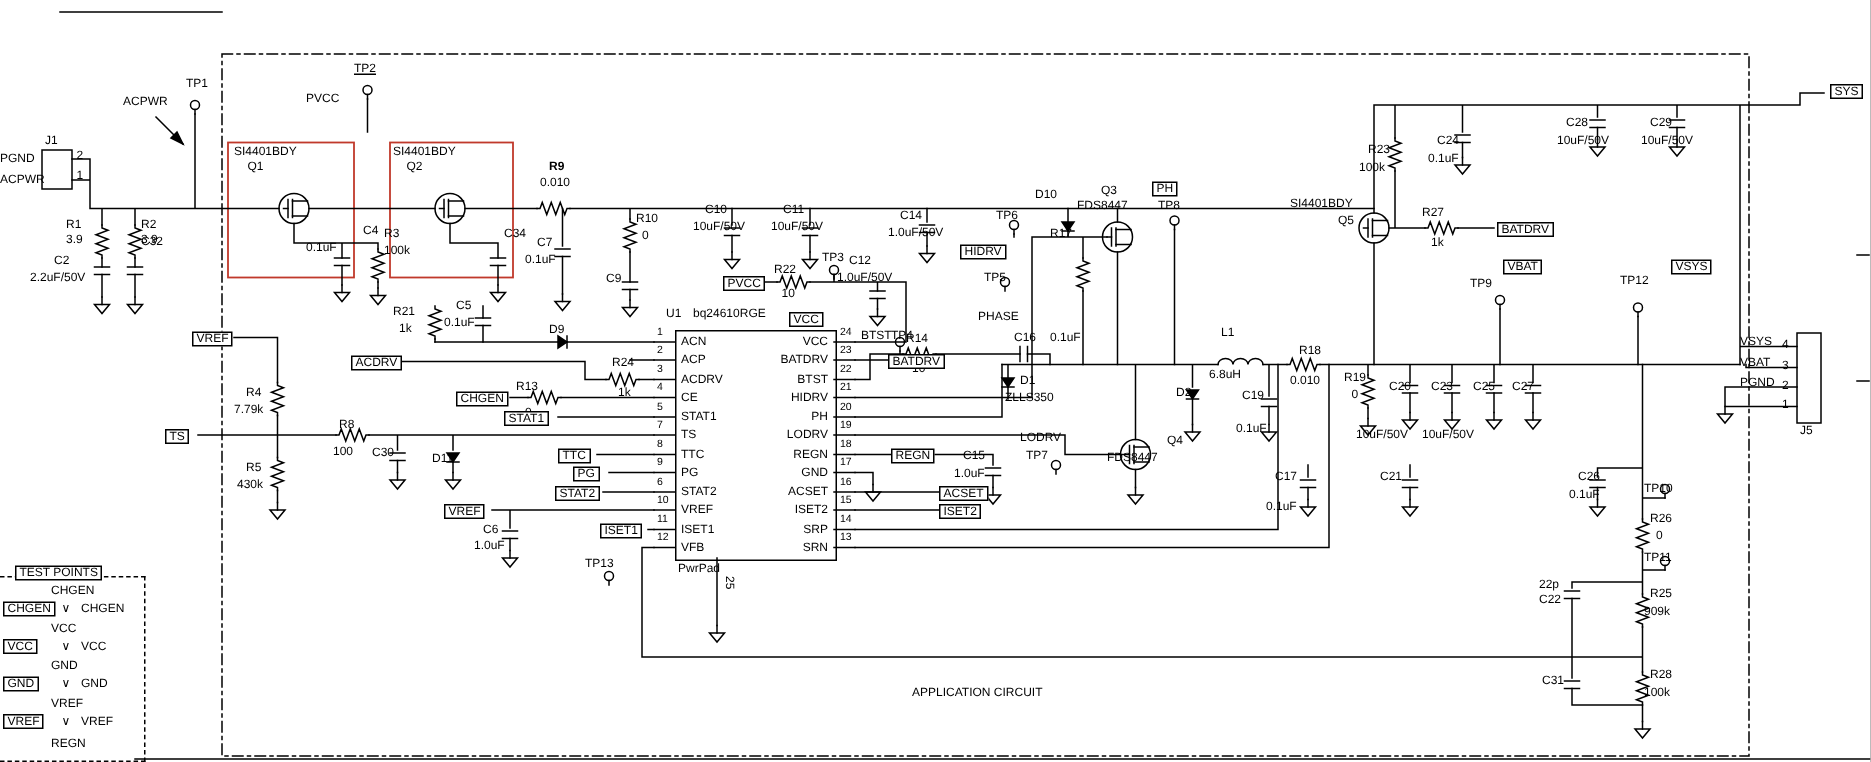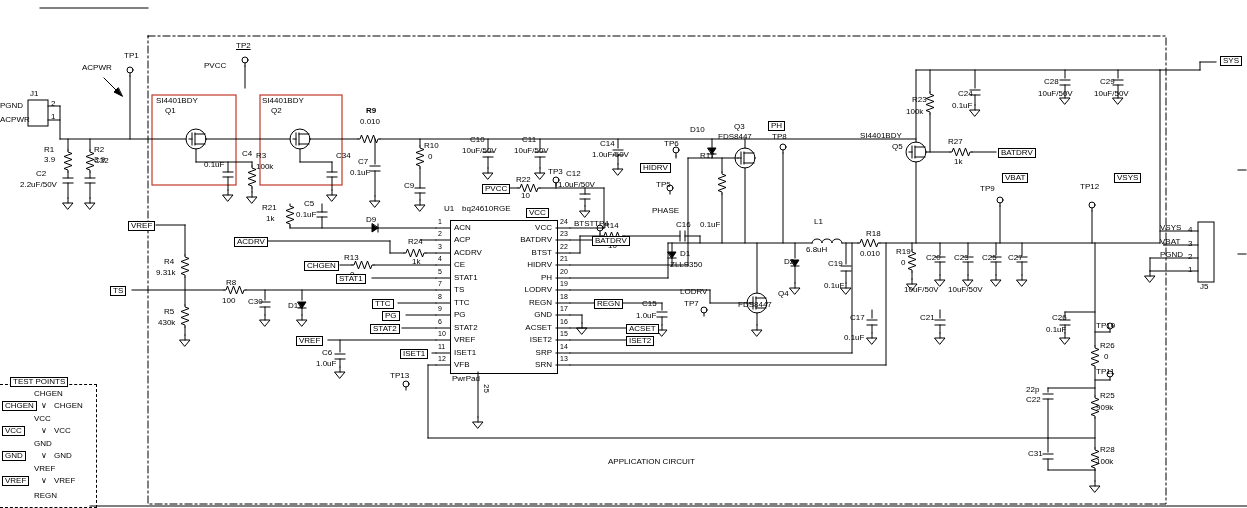--- a/index.html
+++ b/index.html
@@ -337,21 +337,21 @@
     <div class="lbl tag" style="left: 304px; top: 261px;">CHGEN</div>
     <div class="lbl" style="left: 344px; top: 254px;">R13</div>
     <div class="lbl" style="left: 350px; top: 271px;">0</div>
     <div class="lbl tag" style="left: 336px; top: 274px;">STAT1</div>
     <div class="lbl" style="left: 408px; top: 238px;">R24</div>
     <div class="lbl" style="left: 412px; top: 258px;">1k</div>
     <div class="lbl" style="left: 366px; top: 216px;">D9</div>
     <div class="lbl tag" style="left: 234px; top: 237px;">ACDRV</div>
     <div class="lbl tag" style="left: 128px; top: 221px;">VREF</div>
     <div class="lbl" style="left: 164px; top: 258px;">R4</div>
-    <div class="lbl" style="left: 156px; top: 269px;">9.31k</div>
+    <div class="lbl" style="left: 156px; top: 269px;">7.79k</div>
     <div class="lbl" style="left: 164px; top: 308px;">R5</div>
     <div class="lbl" style="left: 158px; top: 319px;">430k</div>
     <div class="lbl tag" style="left: 110px; top: 286px;">TS</div>
     <div class="lbl" style="left: 226px; top: 279px;">R8</div>
     <div class="lbl" style="left: 222px; top: 297px;">100</div>
     <div class="lbl" style="left: 248px; top: 298px;">C30</div>
     <div class="lbl" style="left: 288px; top: 302px;">D11</div>
     <div class="lbl tag" style="left: 372px; top: 299px;">TTC</div>
     <div class="lbl tag" style="left: 382px; top: 311px;">PG</div>
     <div class="lbl tag" style="left: 370px; top: 324px;">STAT2</div>

